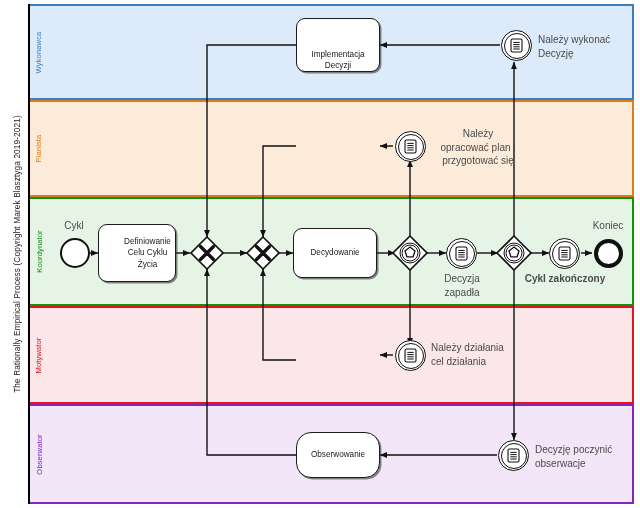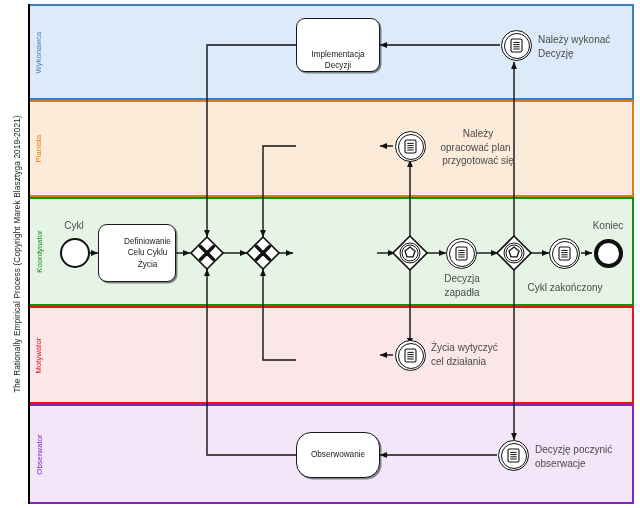--- a/index.html
+++ b/index.html
@@ -176,20 +176,23 @@
       </svg>
     </div>
 
     <div class="gw" style="left:246px;top:236px;width:34px;height:34px;">
       <svg width="34" height="34" viewBox="0 0 34 34">
         <polygon points="17,1 33,17 17,33 1,17" fill="#fff" stroke="#111" stroke-width="1.6"></polygon>
         <path d="M10.5,10.5 L23.5,23.5 M23.5,10.5 L10.5,23.5" stroke="#111" stroke-width="3.4" stroke-linecap="round"></path>
       </svg>
     </div>
 
+    <div class="task" style="left:293px;top:228px;width:84px;height:50px;">
+      <span style="white-space:pre-line;">Decydowanie</span>
+    </div>
 
     <div class="gw" style="left:392px;top:235px;width:36px;height:36px;">
       <svg width="36" height="36" viewBox="0 0 36 36">
         <polygon points="18,1 35,18 18,35 1,18" fill="#fff" stroke="#111" stroke-width="1.6"></polygon>
         <circle cx="18" cy="18" r="10" fill="none" stroke="#111" stroke-width="1"></circle>
         <circle cx="18" cy="18" r="8" fill="none" stroke="#111" stroke-width="1"></circle>
         <polygon points="18,12 23,15.9 21.1,21.8 14.9,21.8 13,15.9" fill="none" stroke="#111" stroke-width="1.3"></polygon>
       </svg>
     </div>
 
@@ -220,38 +223,38 @@
       <div class="inner">
         <svg width="13" height="15" viewBox="0 0 13 15">
           <rect x="1" y="1" width="11" height="13" rx="1.6" fill="#fff" stroke="#111" stroke-width="1.1"></rect>
           <line x1="3.3" y1="4.4" x2="9.7" y2="4.4" stroke="#111" stroke-width="1"></line>
           <line x1="3.3" y1="6.6" x2="9.7" y2="6.6" stroke="#111" stroke-width="1"></line>
           <line x1="3.3" y1="8.8" x2="9.7" y2="8.8" stroke="#111" stroke-width="1"></line>
           <line x1="3.3" y1="11" x2="9.7" y2="11" stroke="#111" stroke-width="1"></line>
         </svg>
       </div>
     </div>
-    <div class="nodelabel" style="left:524px;top:281px;width:82px;">Cykl zakończony</div>
+    <div class="nodelabel" style="left:524px;top:272px;width:82px;font-weight:bold;">Cykl zakończony</div>
 
     <div class="ev ev-end" style="left:594px;top:239px;width:29px;height:29px;"></div>
     <div class="nodelabel" style="left:585px;top:219px;width:46px;">Koniec</div>
 
 
     <div class="ev ev-int" style="left:395px;top:340px;width:31px;height:31px;">
       <div class="inner">
         <svg width="13" height="15" viewBox="0 0 13 15">
           <rect x="1" y="1" width="11" height="13" rx="1.6" fill="#fff" stroke="#111" stroke-width="1.1"></rect>
           <line x1="3.3" y1="4.4" x2="9.7" y2="4.4" stroke="#111" stroke-width="1"></line>
           <line x1="3.3" y1="6.6" x2="9.7" y2="6.6" stroke="#111" stroke-width="1"></line>
           <line x1="3.3" y1="8.8" x2="9.7" y2="8.8" stroke="#111" stroke-width="1"></line>
           <line x1="3.3" y1="11" x2="9.7" y2="11" stroke="#111" stroke-width="1"></line>
         </svg>
       </div>
     </div>
-    <div class="nodelabel left" style="left:431px;top:341px;width:96px;">Życia wytyczyć
+    <div class="nodelabel left" style="left:431px;top:341px;width:96px;">Należy działania
 cel działania</div>
 
     <div class="task" style="left:296px;top:432px;width:84px;height:46px;border-radius:15px;">
       <span style="white-space:pre-line;">Obserwowanie</span>
     </div>
 
     <div class="ev ev-int" style="left:498px;top:440px;width:31px;height:31px;">
       <div class="inner">
         <svg width="13" height="15" viewBox="0 0 13 15">
           <rect x="1" y="1" width="11" height="13" rx="1.6" fill="#fff" stroke="#111" stroke-width="1.1"></rect>

